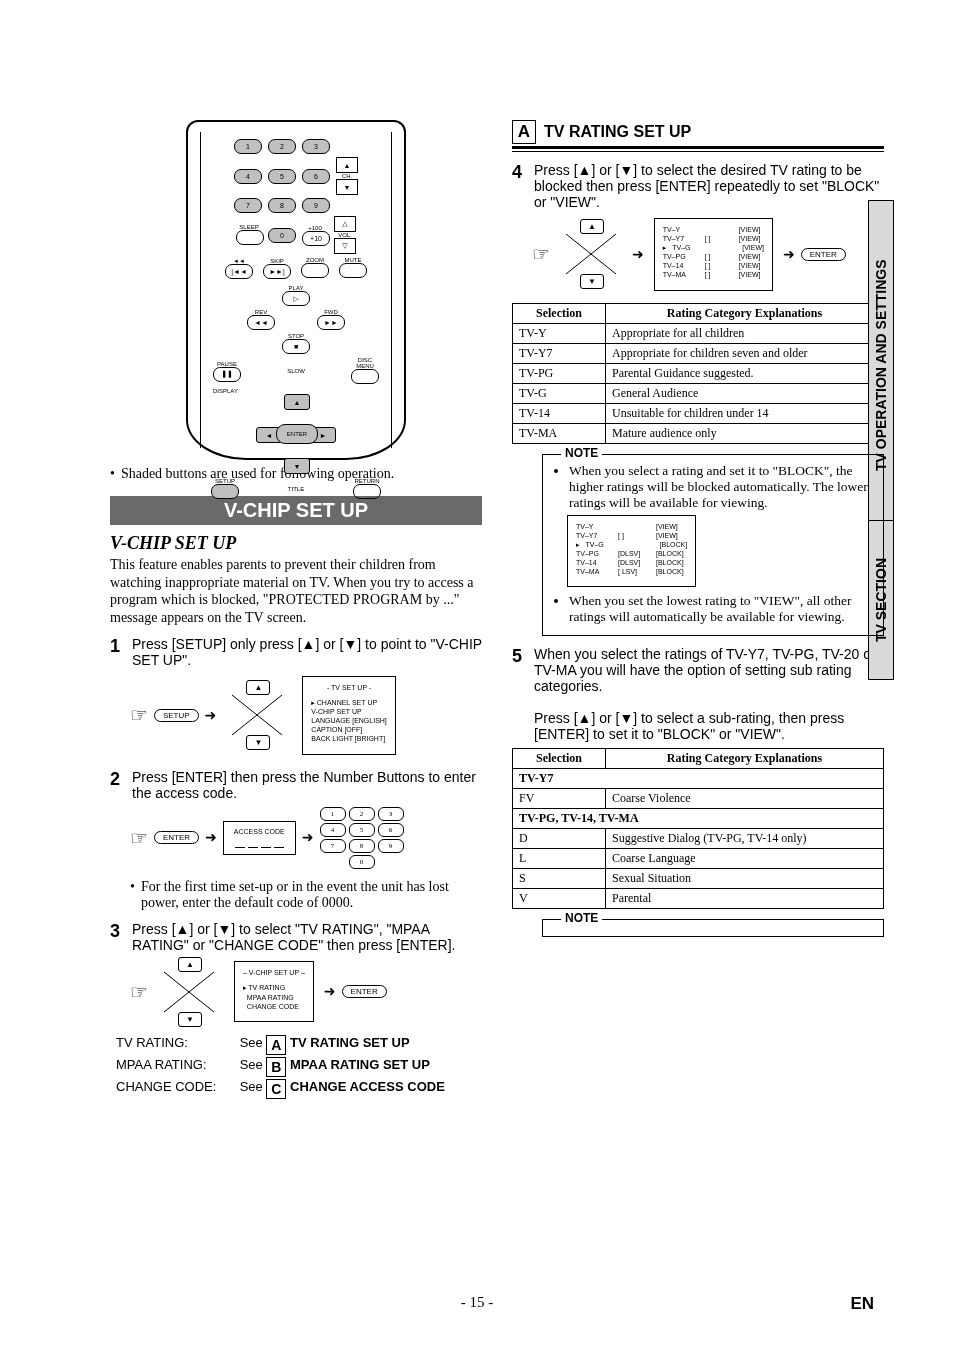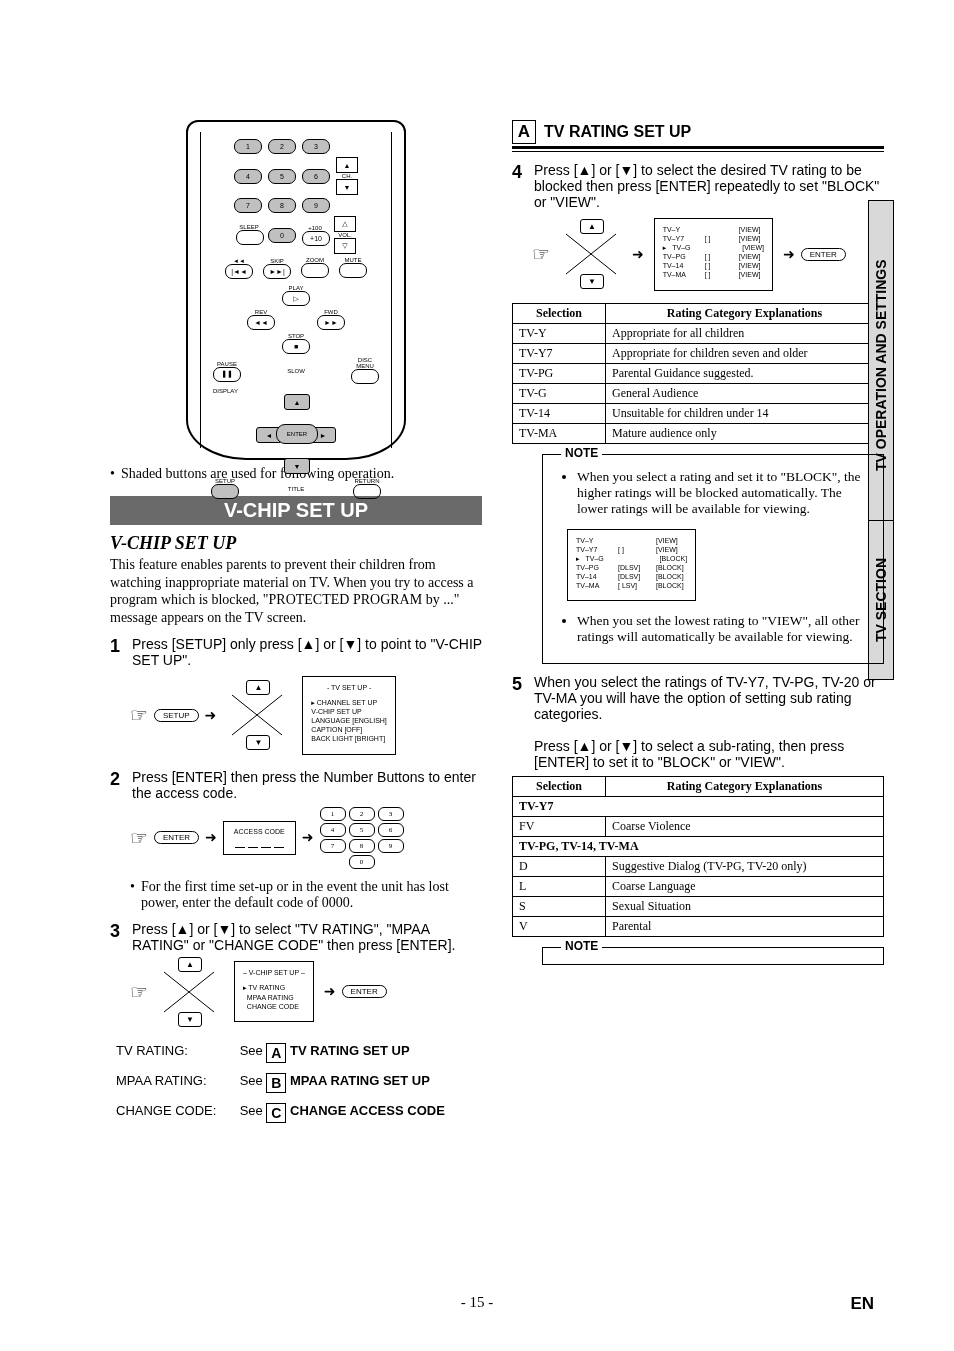--- a/index.html
+++ b/index.html
@@ -187,30 +187,30 @@
   .notebox .notelabel{
     position:absolute;
     top:-9px; left:18px;
     background:#fff;
     padding:0 4px;
     font-family:Arial,sans-serif;
     font-weight:bold;
     font-size:12px;
   }
   .notebox ul{margin:2px 0 0 0; padding-left:16px;}
-  .notebox li{margin:8px;}
+  .notebox li{margin:0;}
   .sub-bullet{display:flex; gap:6px; margin:6px 0 4px 20px; font-size:14px; font-family:'Times New Roman',serif;}
   .numpad-mini{display:inline-block; vertical-align:middle;}
   .numpad-mini .r{display:flex; gap:3px; margin:2px 0;}
   .numpad-mini .c{width:24px;height:12px;border:1.2px solid #000;border-radius:6px;font-size:7px;display:flex;align-items:center;justify-content:center;}
   .accessbox{border:1px solid #000; display:inline-block; padding:6px 10px; font-size:7px; font-family:Arial,sans-serif; text-align:center; vertical-align:middle;}
   .accessbox .slots{display:flex; gap:3px; justify-content:center; margin-top:4px;}
   .accessbox .slot{width:10px;border-bottom:1px solid #000;height:8px;}
   .seerow{font-family:Arial,sans-serif; font-size:13px; margin:2px 0 0 6px;}
-  .seerow .l{display:inline-block; width:120px;margin-top:8px;}
+  .seerow .l{display:inline-block; width:120px;}
   .footer{
     position:absolute;
     bottom:40px;
     left:0; width:954px;
     text-align:center;
     font-size:15px;
   }
   .footer .en{position:absolute; right:80px; font-weight:bold; font-family:Arial,sans-serif; font-size:17px;}
 </style>
 </head>
@@ -570,21 +570,21 @@
             </tr>
         <tr>
               <td>FV</td>
               <td>Coarse Violence</td>
             </tr>
         <tr class="grouphdr">
               <td colspan="2">TV-PG, TV-14, TV-MA</td>
             </tr>
         <tr>
               <td>D</td>
-              <td>Suggestive Dialog    (TV-PG, TV-20 only)</td>
+              <td>Suggestive Dialog    (TV-PG, TV-14 only)</td>
             </tr>
         <tr>
               <td>L</td>
               <td>Coarse Language</td>
             </tr>
         <tr>
               <td>S</td>
               <td>Sexual Situation</td>
             </tr>
         <tr>

